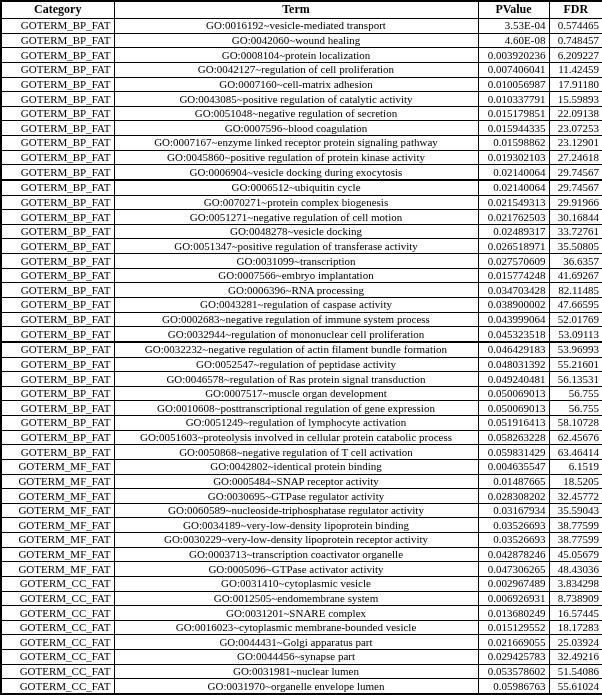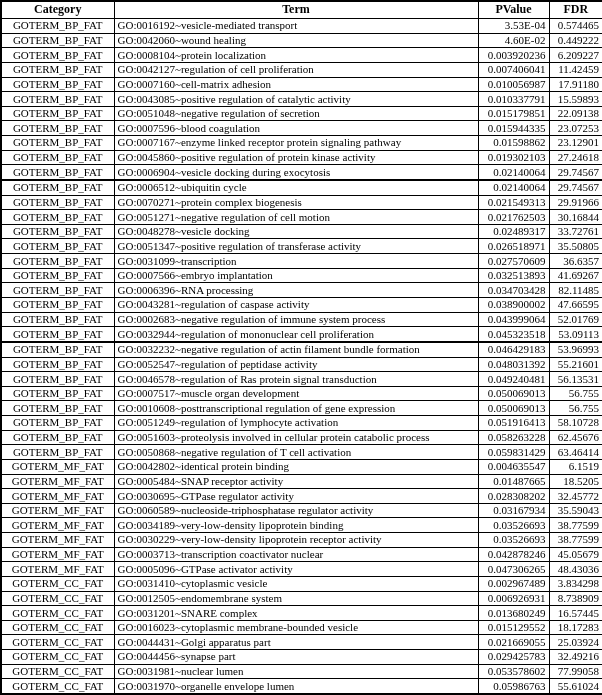--- a/index.html
+++ b/index.html
@@ -34,22 +34,22 @@
   }
   table.go-table {
     border: 2px solid #000000;
   }
   table.go-table th {
     font-weight: bold;
     text-align: center;
     font-size: 12px;
     height: 16px;
   }
-  td.cell-category { text-align: center; margin-left: 48px; }
-  td.cell-term     { text-align: left; }
+  td.cell-category { text-align: right; margin-left: 48px; }
+  td.cell-term     { text-align: center; }
   td.cell-pvalue,
   td.cell-fdr      { text-align: right; }
   tr.section-end td { border-bottom: 2px solid #000000; }
   col.col-category { width: 113px; }
   col.col-term     { width: 364px; }
   col.col-pvalue   { width: 71px;  }
   col.col-fdr      { width: 54px;  }
 </style>
 </head>
 <body>
@@ -73,22 +73,22 @@
     <tbody>
         <tr>
           <td class="cell-category">GOTERM_BP_FAT</td>
           <td class="cell-term">GO:0016192~vesicle-mediated transport</td>
           <td class="cell-pvalue">3.53E-04</td>
           <td class="cell-fdr">0.574465</td>
         </tr>
         <tr>
           <td class="cell-category">GOTERM_BP_FAT</td>
           <td class="cell-term">GO:0042060~wound healing</td>
-          <td class="cell-pvalue">4.60E-02</td>
-          <td class="cell-fdr">0.449222</td>
+          <td class="cell-pvalue">4.60E-08</td>
+          <td class="cell-fdr">0.748457</td>
         </tr>
         <tr>
           <td class="cell-category">GOTERM_BP_FAT</td>
           <td class="cell-term">GO:0008104~protein localization</td>
           <td class="cell-pvalue">0.003920236</td>
           <td class="cell-fdr">6.209227</td>
         </tr>
         <tr>
           <td class="cell-category">GOTERM_BP_FAT</td>
           <td class="cell-term">GO:0042127~regulation of cell proliferation</td>
@@ -169,21 +169,21 @@
         </tr>
         <tr>
           <td class="cell-category">GOTERM_BP_FAT</td>
           <td class="cell-term">GO:0031099~transcription</td>
           <td class="cell-pvalue">0.027570609</td>
           <td class="cell-fdr">36.6357</td>
         </tr>
         <tr>
           <td class="cell-category">GOTERM_BP_FAT</td>
           <td class="cell-term">GO:0007566~embryo implantation</td>
-          <td class="cell-pvalue">0.032513893</td>
+          <td class="cell-pvalue">0.015774248</td>
           <td class="cell-fdr">41.69267</td>
         </tr>
         <tr>
           <td class="cell-category">GOTERM_BP_FAT</td>
           <td class="cell-term">GO:0006396~RNA processing</td>
           <td class="cell-pvalue">0.034703428</td>
           <td class="cell-fdr">82.11485</td>
         </tr>
         <tr>
           <td class="cell-category">GOTERM_BP_FAT</td>
@@ -282,21 +282,21 @@
           <td class="cell-fdr">38.77599</td>
         </tr>
         <tr>
           <td class="cell-category">GOTERM_MF_FAT</td>
           <td class="cell-term">GO:0030229~very-low-density lipoprotein receptor activity</td>
           <td class="cell-pvalue">0.03526693</td>
           <td class="cell-fdr">38.77599</td>
         </tr>
         <tr>
           <td class="cell-category">GOTERM_MF_FAT</td>
-          <td class="cell-term">GO:0003713~transcription coactivator nuclear</td>
+          <td class="cell-term">GO:0003713~transcription coactivator organelle</td>
           <td class="cell-pvalue">0.042878246</td>
           <td class="cell-fdr">45.05679</td>
         </tr>
         <tr>
           <td class="cell-category">GOTERM_MF_FAT</td>
           <td class="cell-term">GO:0005096~GTPase activator activity</td>
           <td class="cell-pvalue">0.047306265</td>
           <td class="cell-fdr">48.43036</td>
         </tr>
         <tr>
@@ -332,21 +332,21 @@
         <tr>
           <td class="cell-category">GOTERM_CC_FAT</td>
           <td class="cell-term">GO:0044456~synapse part</td>
           <td class="cell-pvalue">0.029425783</td>
           <td class="cell-fdr">32.49216</td>
         </tr>
         <tr>
           <td class="cell-category">GOTERM_CC_FAT</td>
           <td class="cell-term">GO:0031981~nuclear lumen</td>
           <td class="cell-pvalue">0.053578602</td>
-          <td class="cell-fdr">77.99058</td>
+          <td class="cell-fdr">51.54086</td>
         </tr>
         <tr>
           <td class="cell-category">GOTERM_CC_FAT</td>
           <td class="cell-term">GO:0031970~organelle envelope lumen</td>
           <td class="cell-pvalue">0.05986763</td>
           <td class="cell-fdr">55.61024</td>
         </tr>
       </tbody>
   </table>
 </div>

